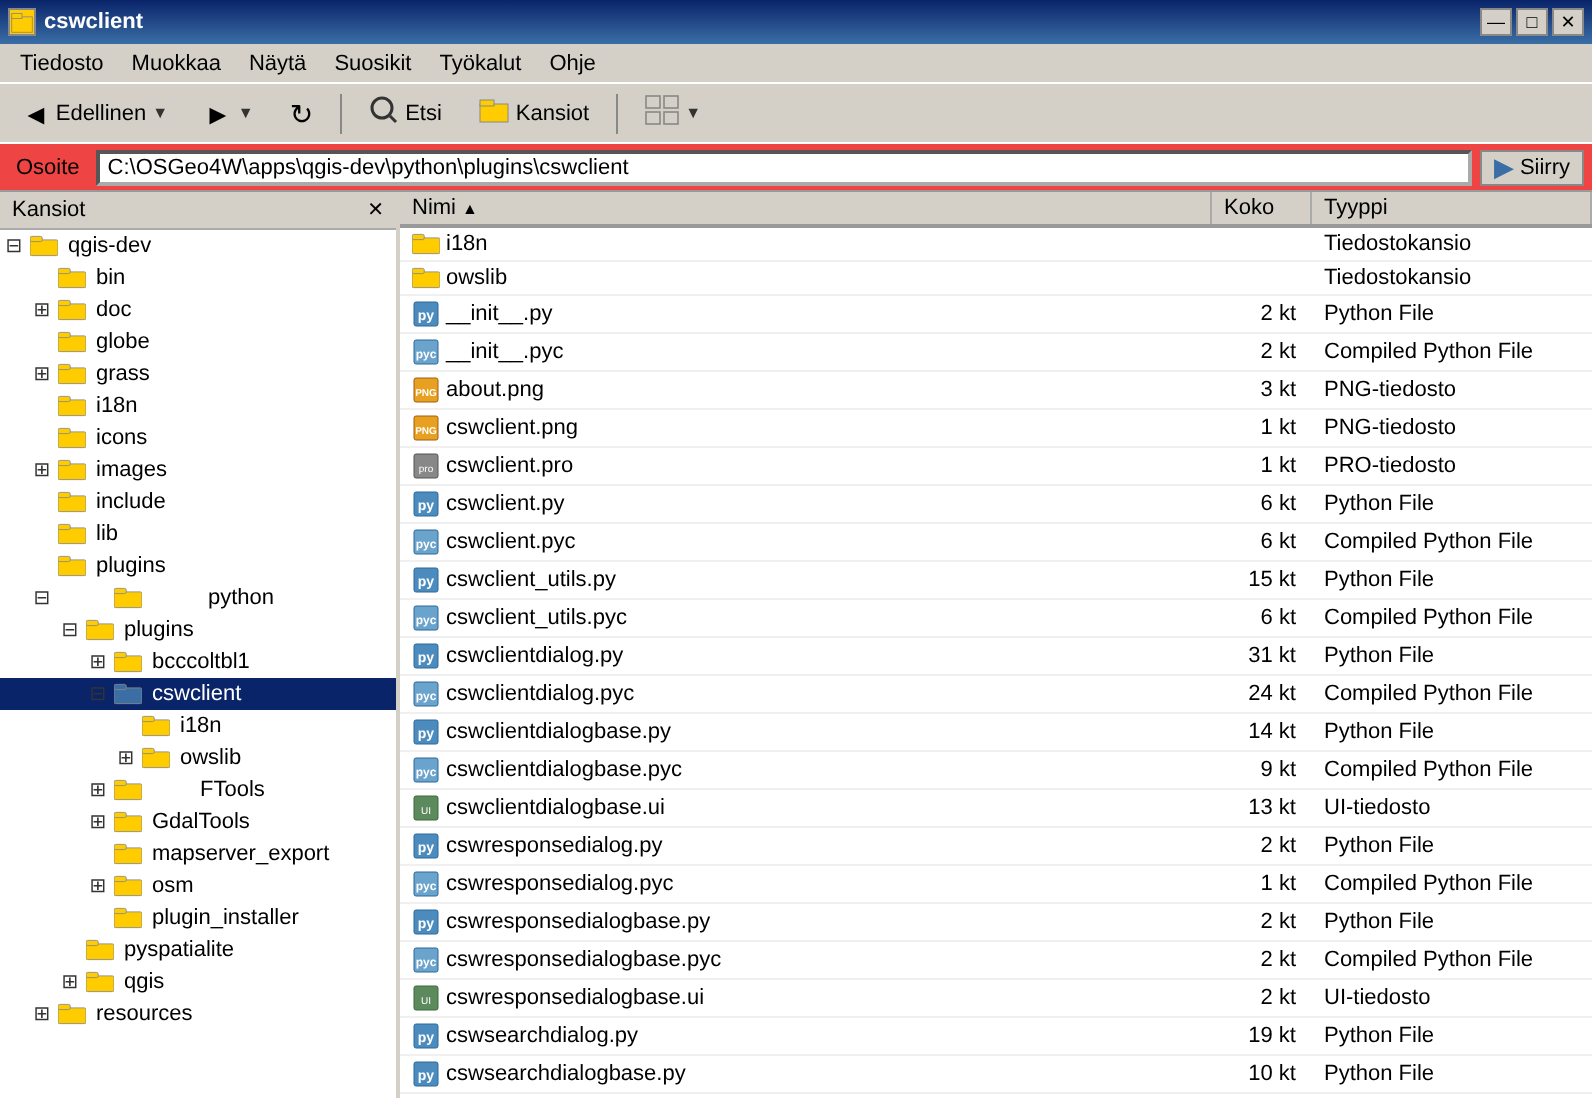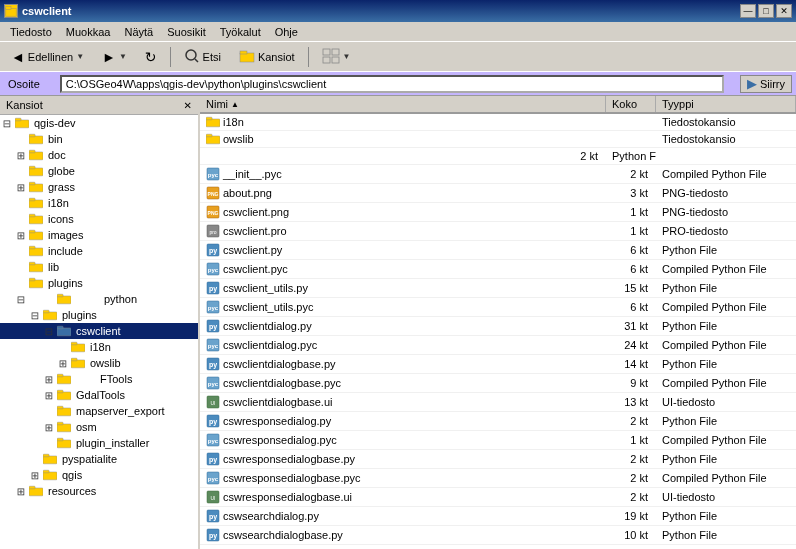--- a/index.html
+++ b/index.html
@@ -102,26 +102,26 @@
       background: #888;
       margin: 0 2px;
     }
     .toolbar-arrow {
       font-size: 8px;
       color: #333;
     }
 
     
     #address-bar {
-      background: #c4b5fd;
+      background: #ef4444;
       height: 24px;
       display: flex;
       align-items: center;
       padding: 2px 4px;
-      gap: 16px;
+      gap: 4px;
       border-bottom: 1px solid #999;
     }
     #address-label {
       font-size: 11px;
       color: #000;
       padding: 0 4px;
     }
     #address-input {
       flex: 1;
       height: 18px;
@@ -487,20 +487,30 @@
         </div>
         <div class="tree-item" style="padding-left: 28px;">
           <span class="tree-expander minus"></span>
           <span class="folder-icon">
             <svg class="folder-svg" viewBox="0 0 16 13">
     <rect x="0" y="3" width="16" height="9" fill="#ffcc00" stroke="#888" stroke-width="0.5" rx="1"></rect>
     <rect x="0" y="1" width="7" height="3" fill="#ffcc00" stroke="#888" stroke-width="0.5" rx="1"></rect>
   </svg>
           </span>
           <span style="padding-left: 2px;">plugins</span>
+        </div>
+        <div class="tree-item" style="padding-left: 42px;">
+          <span class="tree-expander plus"></span>
+          <span class="folder-icon">
+            <svg class="folder-svg" viewBox="0 0 16 13">
+    <rect x="0" y="3" width="16" height="9" fill="#ffcc00" stroke="#888" stroke-width="0.5" rx="1"></rect>
+    <rect x="0" y="1" width="7" height="3" fill="#ffcc00" stroke="#888" stroke-width="0.5" rx="1"></rect>
+  </svg>
+          </span>
+          <span style="padding-left: 2px;">bcccoltbl1</span>
         </div>
         <div class="tree-item selected" style="padding-left: 42px;">
           <span class="tree-expander minus"></span>
           <span class="folder-icon">
             <svg class="folder-svg" viewBox="0 0 16 13">
     <rect x="0" y="3" width="16" height="9" fill="#3a6ea5" stroke="#888" stroke-width="0.5" rx="1"></rect>
     <rect x="0" y="1" width="7" height="3" fill="#3a6ea5" stroke="#888" stroke-width="0.5" rx="1"></rect>
   </svg>
           </span>
           <span style="padding-left: 2px;">cswclient</span>
@@ -642,20 +652,29 @@
     <rect x="0" y="3" width="16" height="9" fill="#ffcc00" stroke="#888" stroke-width="0.5" rx="1"></rect>
     <rect x="0" y="1" width="7" height="3" fill="#ffcc00" stroke="#888" stroke-width="0.5" rx="1"></rect>
   </svg>
             </span>
             <span>owslib</span>
           </div>
           <div class="file-cell size"></div>
           <div class="file-cell">Tiedostokansio</div>
         </div>
         <div class="file-row">
+          <div class="file-cell">
+            <span style="display: inline-flex; align-items: center; flex-shrink: 0;">
+              <svg width="14" height="14" viewBox="0 0 14 14">
+      <rect x="1" y="1" width="12" height="12" rx="1" fill="#4b8bbe" stroke="#2c6a9a" stroke-width="0.5"></rect>
+      <text x="7" y="10" font-size="7" text-anchor="middle" fill="white" font-weight="bold">py</text>
+    </svg>
+            </span>
+            <span>__init__.py</span>
+          </div>
           <div class="file-cell size">2 kt</div>
           <div class="file-cell">Python File</div>
         </div>
         <div class="file-row">
           <div class="file-cell">
             <span style="display: inline-flex; align-items: center; flex-shrink: 0;">
               <svg width="14" height="14" viewBox="0 0 14 14">
       <rect x="1" y="1" width="12" height="12" rx="1" fill="#6aa3cc" stroke="#2c6a9a" stroke-width="0.5"></rect>
       <text x="7" y="10" font-size="6" text-anchor="middle" fill="white" font-weight="bold">pyc</text>
     </svg>

